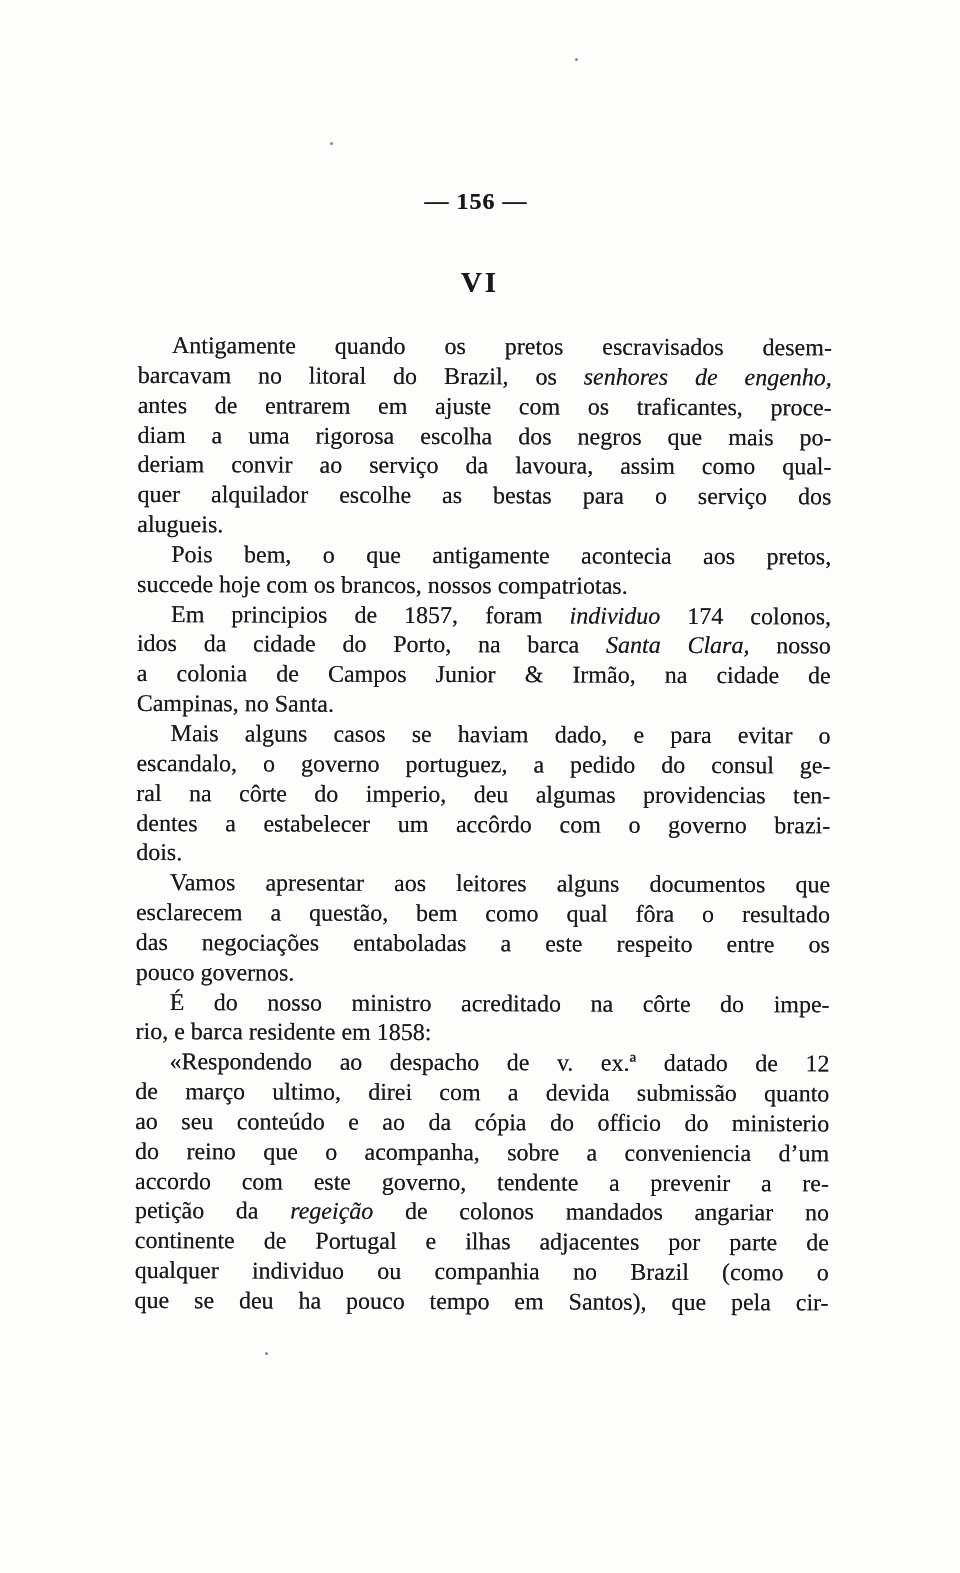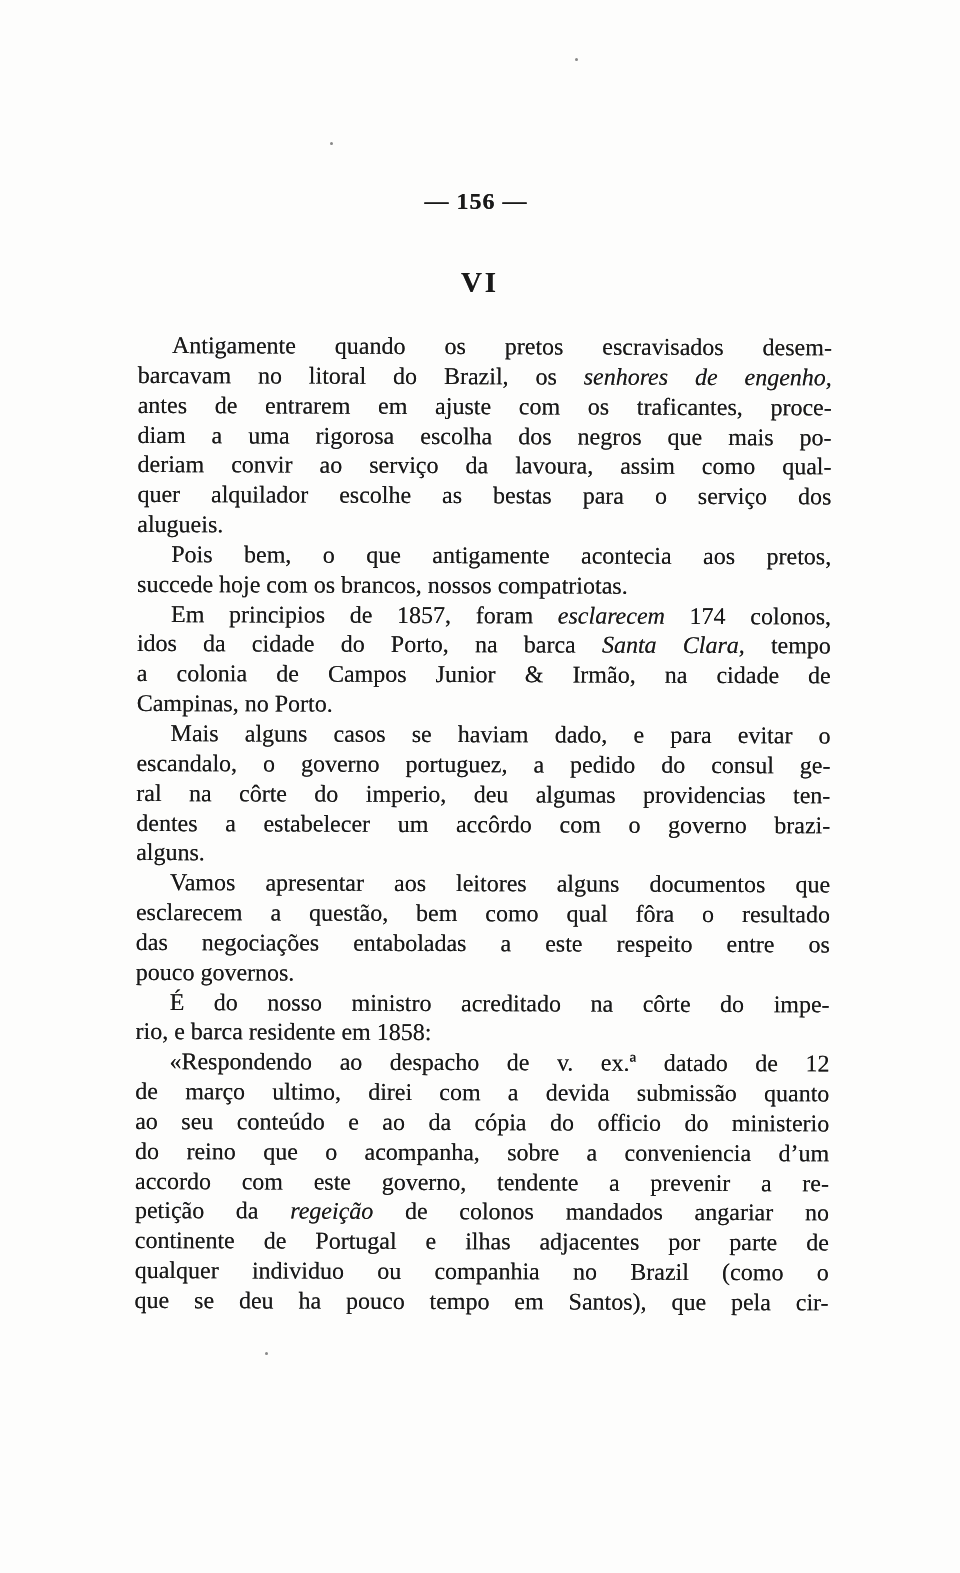--- a/index.html
+++ b/index.html
@@ -89,31 +89,31 @@
       <div class="line"><span>diam a uma rigorosa escolha dos negros que mais po-</span></div>
       <div class="line"><span>deriam convir ao serviço da lavoura, assim como qual-</span></div>
       <div class="line"><span>quer alquilador escolhe as bestas para o serviço dos</span></div>
       <div class="line last"><span>alugueis.</span></div>
     </div>
     <div class="paragraph">
       <div class="line first"><span>Pois bem, o que antigamente acontecia aos pretos,</span></div>
       <div class="line last"><span>succede hoje com os brancos, nossos compatriotas.</span></div>
     </div>
     <div class="paragraph">
-      <div class="line first"><span>Em principios de 1857, foram </span><em>esclarecem</em><span> 174 colonos,</span></div>
-      <div class="line"><span>idos da cidade do Porto, na barca </span><em>Santa Clara,</em><span> tempo</span></div>
+      <div class="line first"><span>Em principios de 1857, foram </span><em>individuo</em><span> 174 colonos,</span></div>
+      <div class="line"><span>idos da cidade do Porto, na barca </span><em>Santa Clara,</em><span> nosso</span></div>
       <div class="line"><span>a colonia de Campos Junior &amp; Irmão, na cidade de</span></div>
-      <div class="line last"><span>Campinas, no Porto.</span></div>
+      <div class="line last"><span>Campinas, no Santa.</span></div>
     </div>
     <div class="paragraph">
       <div class="line first"><span>Mais alguns casos se haviam dado, e para evitar o</span></div>
       <div class="line"><span>escandalo, o governo portuguez, a pedido do consul ge-</span></div>
       <div class="line"><span>ral na côrte do imperio, deu algumas providencias ten-</span></div>
       <div class="line"><span>dentes a estabelecer um accôrdo com o governo brazi-</span></div>
-      <div class="line last"><span>alguns.</span></div>
+      <div class="line last"><span>dois.</span></div>
     </div>
     <div class="paragraph">
       <div class="line first"><span>Vamos apresentar aos leitores alguns documentos que</span></div>
       <div class="line"><span>esclarecem a questão, bem como qual fôra o resultado</span></div>
       <div class="line"><span>das negociações entaboladas a este respeito entre os</span></div>
       <div class="line last"><span>pouco governos.</span></div>
     </div>
     <div class="paragraph">
       <div class="line first"><span>É do nosso ministro acreditado na côrte do impe-</span></div>
       <div class="line last"><span>rio, e barca residente em 1858:</span></div>

